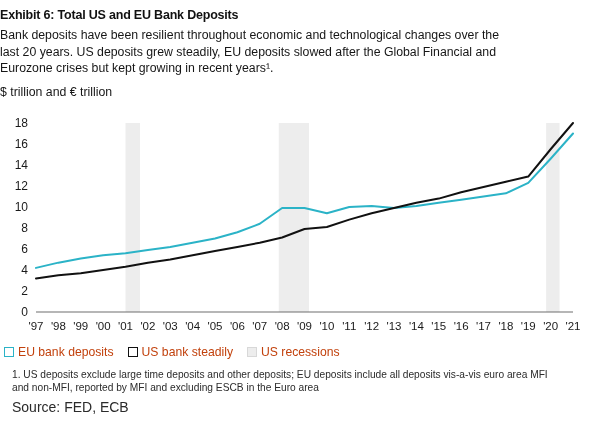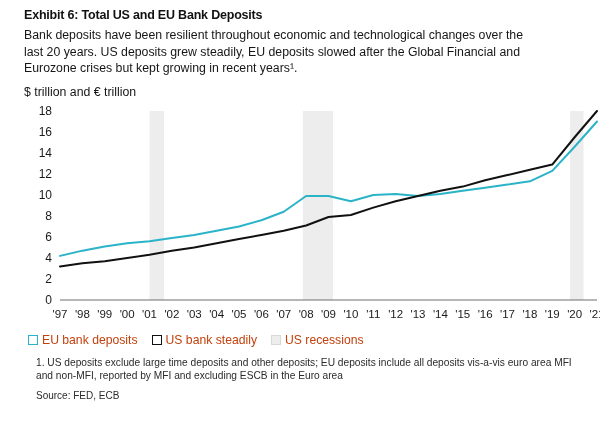--- a/index.html
+++ b/index.html
@@ -3,35 +3,35 @@
 <meta charset="utf-8">
 <style>
   html,body{margin:0;padding:0;}
   body{
     width:600px;height:427px;
     background:#ffffff;
     font-family:"Liberation Sans", sans-serif;
     color:#1a1a1a;
     overflow:hidden;
   }
-  .wrap{position:relative;width:600px;height:427px;box-sizing:border-box;padding:8px 10px 0 24px;}
+  .wrap{position:relative;width:600px;height:427px;box-sizing:border-box;padding:8px 10px 0 0;}
   .title{font-size:12.5px;font-weight:bold;letter-spacing:-0.2px;margin:0 0 5px 0;color:#111;}
   .subtitle{font-size:12.3px;line-height:16.5px;margin:0 0 8px 0;color:#161616;max-width:520px;}
-  .units{font-size:12.3px;margin:0 0 2px 0;color:#161616;}
+  .units{font-size:12.3px;margin:0 0 14px 0;color:#161616;}
   .chart-area{position:relative;width:582px;height:228px;margin-left:-2px;}
   .chart-area svg{display:block;}
   .legend{display:flex;align-items:center;gap:14px;margin-top:4px;margin-left:4px;}
   .legend-item{display:flex;align-items:center;gap:4px;font-size:12.2px;color:#c2410c;}
   .swatch{width:10px;height:10px;box-sizing:border-box;background:#fff;}
   .sw-eu{border:1.4px solid #2bb3c7;}
   .sw-us{border:1.4px solid #111111;}
   .sw-rec{border:1.2px solid #d8d8d8;background:#ededed;}
   .footnotes{margin-top:9px;margin-left:12px;}
   .fn{font-size:10.2px;line-height:13.5px;color:#2b2b2b;max-width:545px;}
-  .source{font-size:10px;line-height:13.5px;color:#2b2b2b;margin-top:6px;}
+  .source{font-size:14px;line-height:13.5px;color:#2b2b2b;margin-top:6px;}
 </style>
 </head>
 <body>
 
 <div class="wrap">
 
   <h1 class="title">Exhibit 6: Total US and EU Bank Deposits</h1>
   <p class="subtitle">Bank deposits have been resilient throughout economic and technological changes over the last 20 years. US deposits grew steadily, EU deposits slowed after the Global Financial and Eurozone crises but kept growing in recent years¹.</p>
   <p class="units">$ trillion and € trillion</p>
 

